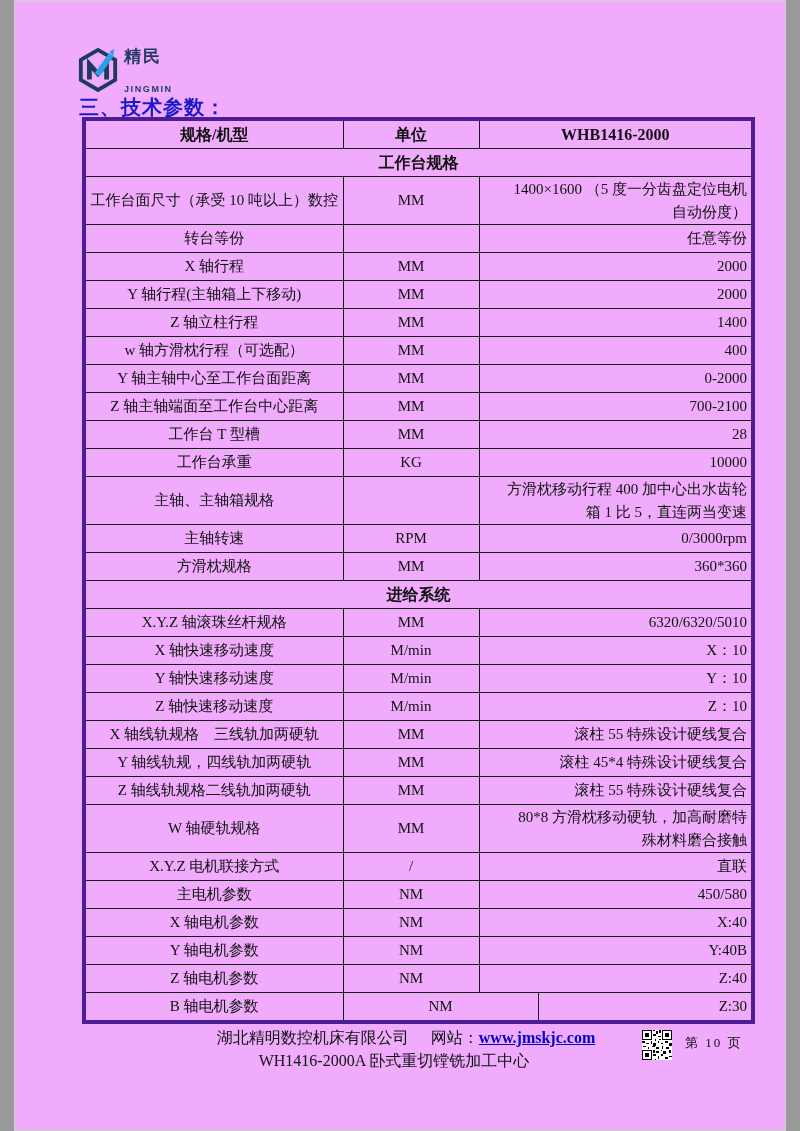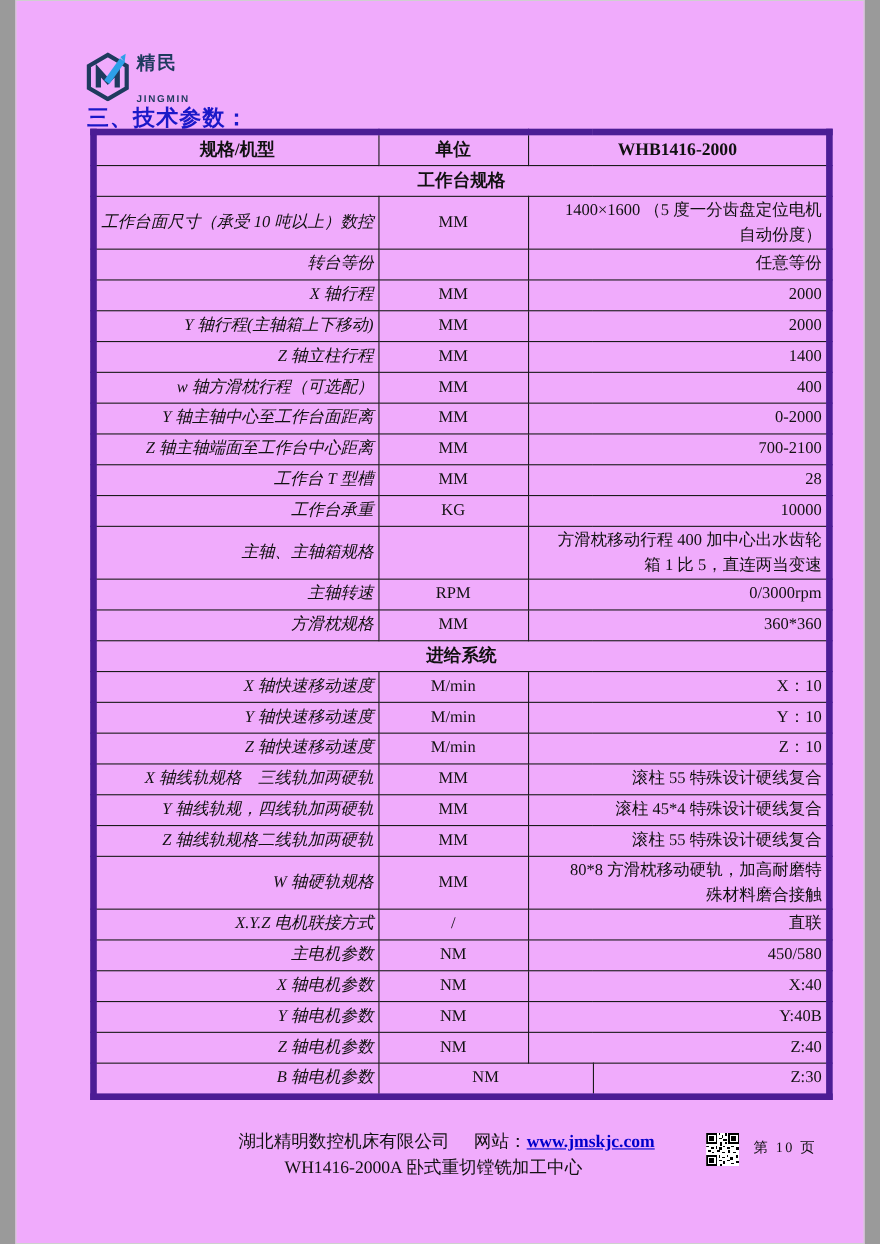--- a/index.html
+++ b/index.html
@@ -32,24 +32,24 @@
   table{border-collapse:collapse;table-layout:fixed;width:669px;}
   td{
     border:1px solid #1a1a1a;
     font-size:15px;
     line-height:1.5;
     padding:1px 4px;
     height:25px;
     overflow:hidden;
     word-break:break-all;
   }
-  table{border:6px solid #4c1d95;}
+  table{border:4px solid #4c1d95;}
   td.h{font-weight:bold;text-align:center;font-size:16px;}
   td.section{font-weight:bold;text-align:center;font-size:16px;}
-  td.spec{text-align:right;font-style:italic;}
+  td.spec{text-align:center;}
   td.unit{text-align:center;}
   td.val{text-align:right;padding-left:24px;}
 
   
   .footer-line1{position:absolute;left:12px;top:1028px;width:760px;text-align:center;font-size:16px;}
   .footer-line1 .gap{display:inline-block;width:22px;}
   .footer-line2{position:absolute;left:0;top:1051px;width:760px;text-align:center;font-size:16px;}
   .site-link{text-decoration:underline;font-weight:bold;font-family:"Liberation Serif",serif;}
   .qr{position:absolute;left:628px;top:1030px;width:30px;height:30px;}
   .page-num{position:absolute;left:671px;top:1034px;font-size:13px;letter-spacing:2px;}
@@ -153,20 +153,25 @@
             <td class="unit">RPM</td>
             <td class="val" colspan="2">0/3000rpm</td>
           </tr>
           <tr>
             <td class="spec">方滑枕规格</td>
             <td class="unit">MM</td>
             <td class="val" colspan="2">360*360</td>
           </tr>
           <tr>
             <td class="section" colspan="4">进给系统</td>
+          </tr>
+          <tr>
+            <td class="spec">X.Y.Z 轴滚珠丝杆规格</td>
+            <td class="unit">MM</td>
+            <td class="val" colspan="2">6320/6320/5010</td>
           </tr>
           <tr>
             <td class="spec">X 轴快速移动速度</td>
             <td class="unit">M/min</td>
             <td class="val" colspan="2">X：10</td>
           </tr>
           <tr>
             <td class="spec">Y 轴快速移动速度</td>
             <td class="unit">M/min</td>
             <td class="val" colspan="2">Y：10</td>

